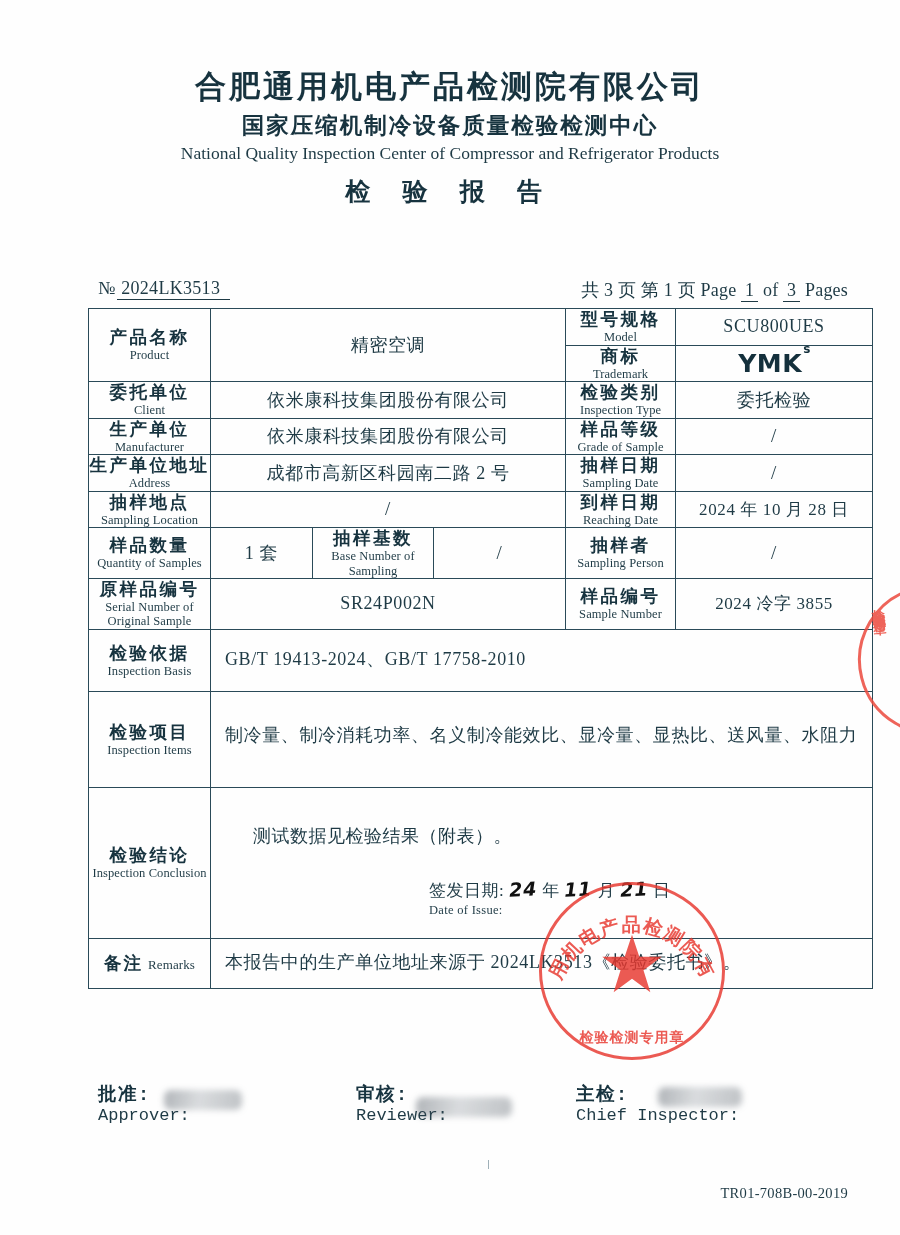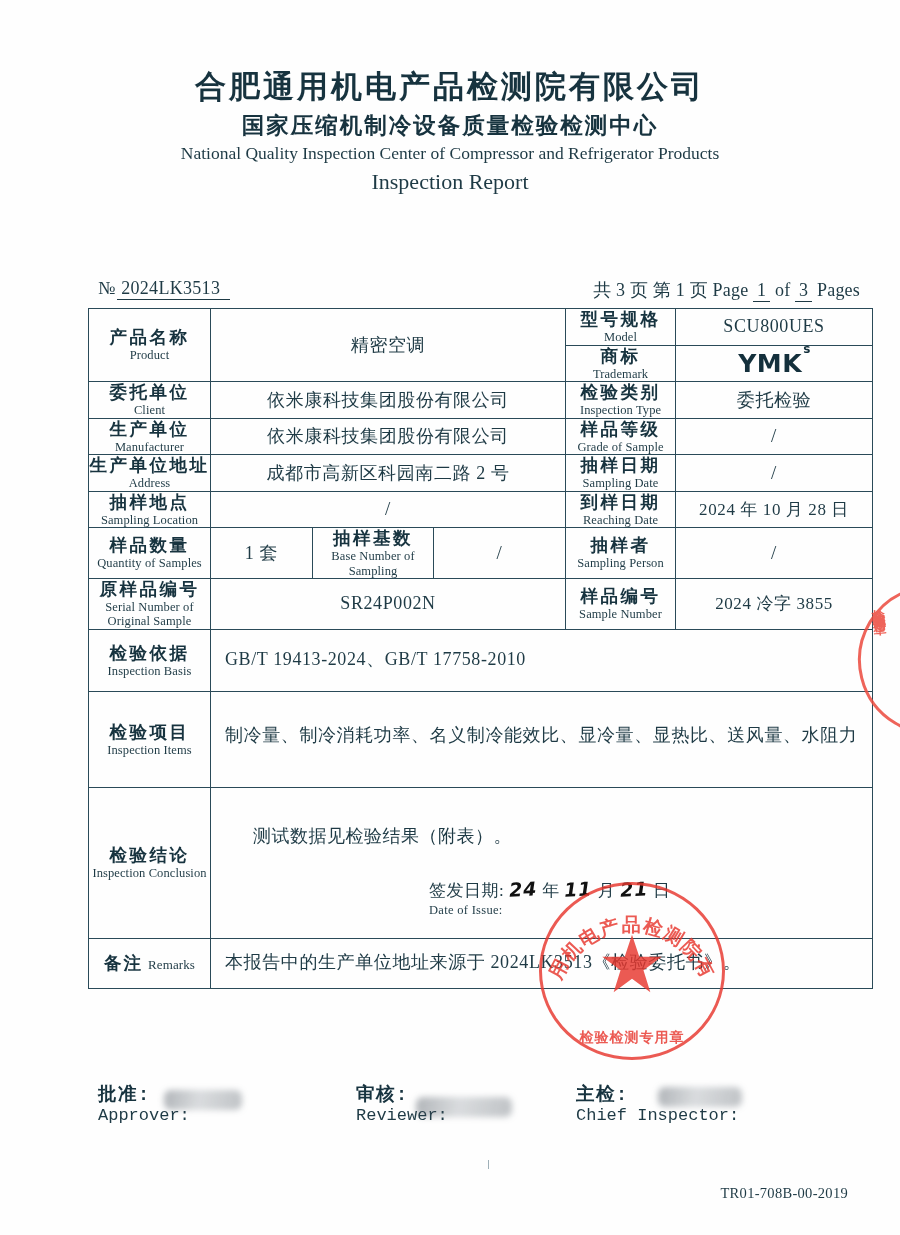--- a/index.html
+++ b/index.html
@@ -63,21 +63,21 @@
   .h-title-en {
     font-size: 22px;
     margin-top: 2px;
     line-height: 1.3;
   }
 
   
   .metaline {
     position: absolute;
     left: 98px;
-    right: 40px;
+    right: 52px;
     top: 278px;
     height: 24px;
     font-size: 18px;
   }
   .meta-no {
     position: absolute;
     left: 0;
     top: 0;
     white-space: nowrap;
   }
@@ -353,21 +353,21 @@
 </style>
 </head>
 <body>
 
 <div class="page">
 
   <div class="header">
     <div class="h-cn-1">合肥通用机电产品检测院有限公司</div>
     <div class="h-cn-2">国家压缩机制冷设备质量检验检测中心</div>
     <div class="h-en-2">National Quality Inspection Center of Compressor and Refrigerator Products</div>
-    <div class="h-title-en">Inspection Report</div>
+    <div class="h-title-cn">检 验 报 告</div>
   </div>
 
   <div class="metaline">
     <div class="meta-no">
       <span class="nolabel">№</span><span class="noval">2024LK3513</span>
     </div>
     <div class="meta-pages">
       <span>共</span>
       <span>3</span>
       <span>页</span>

